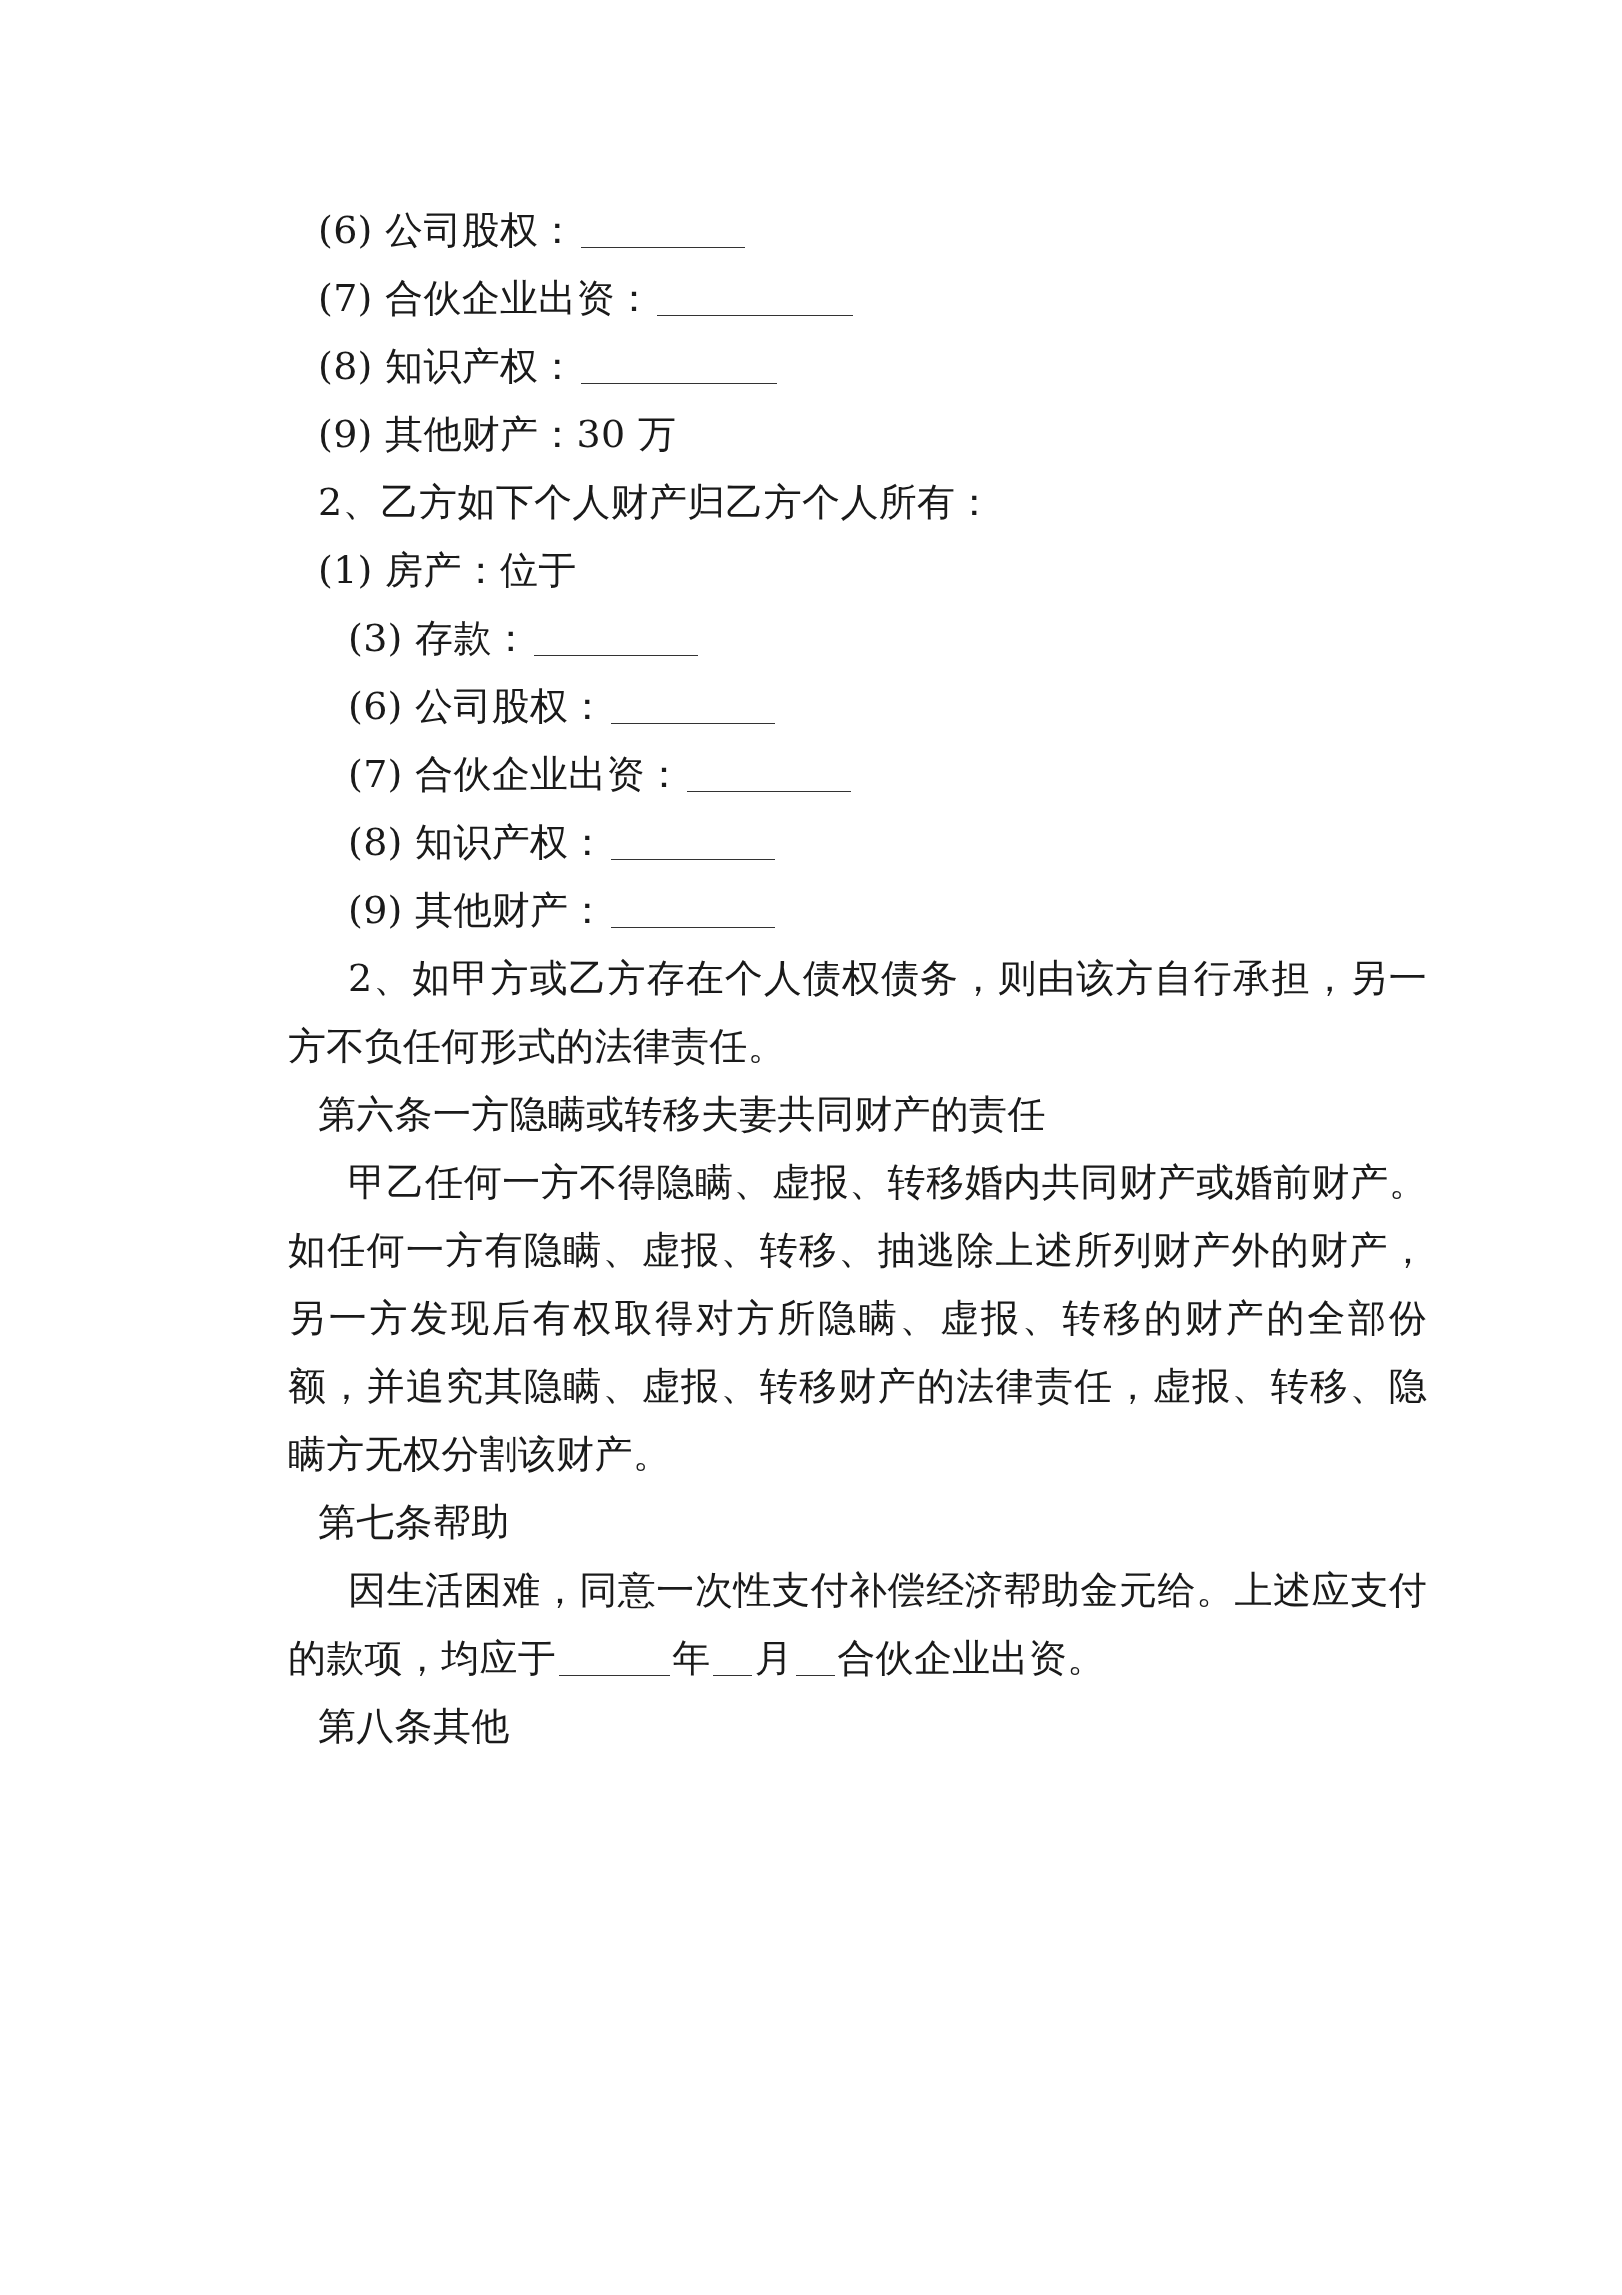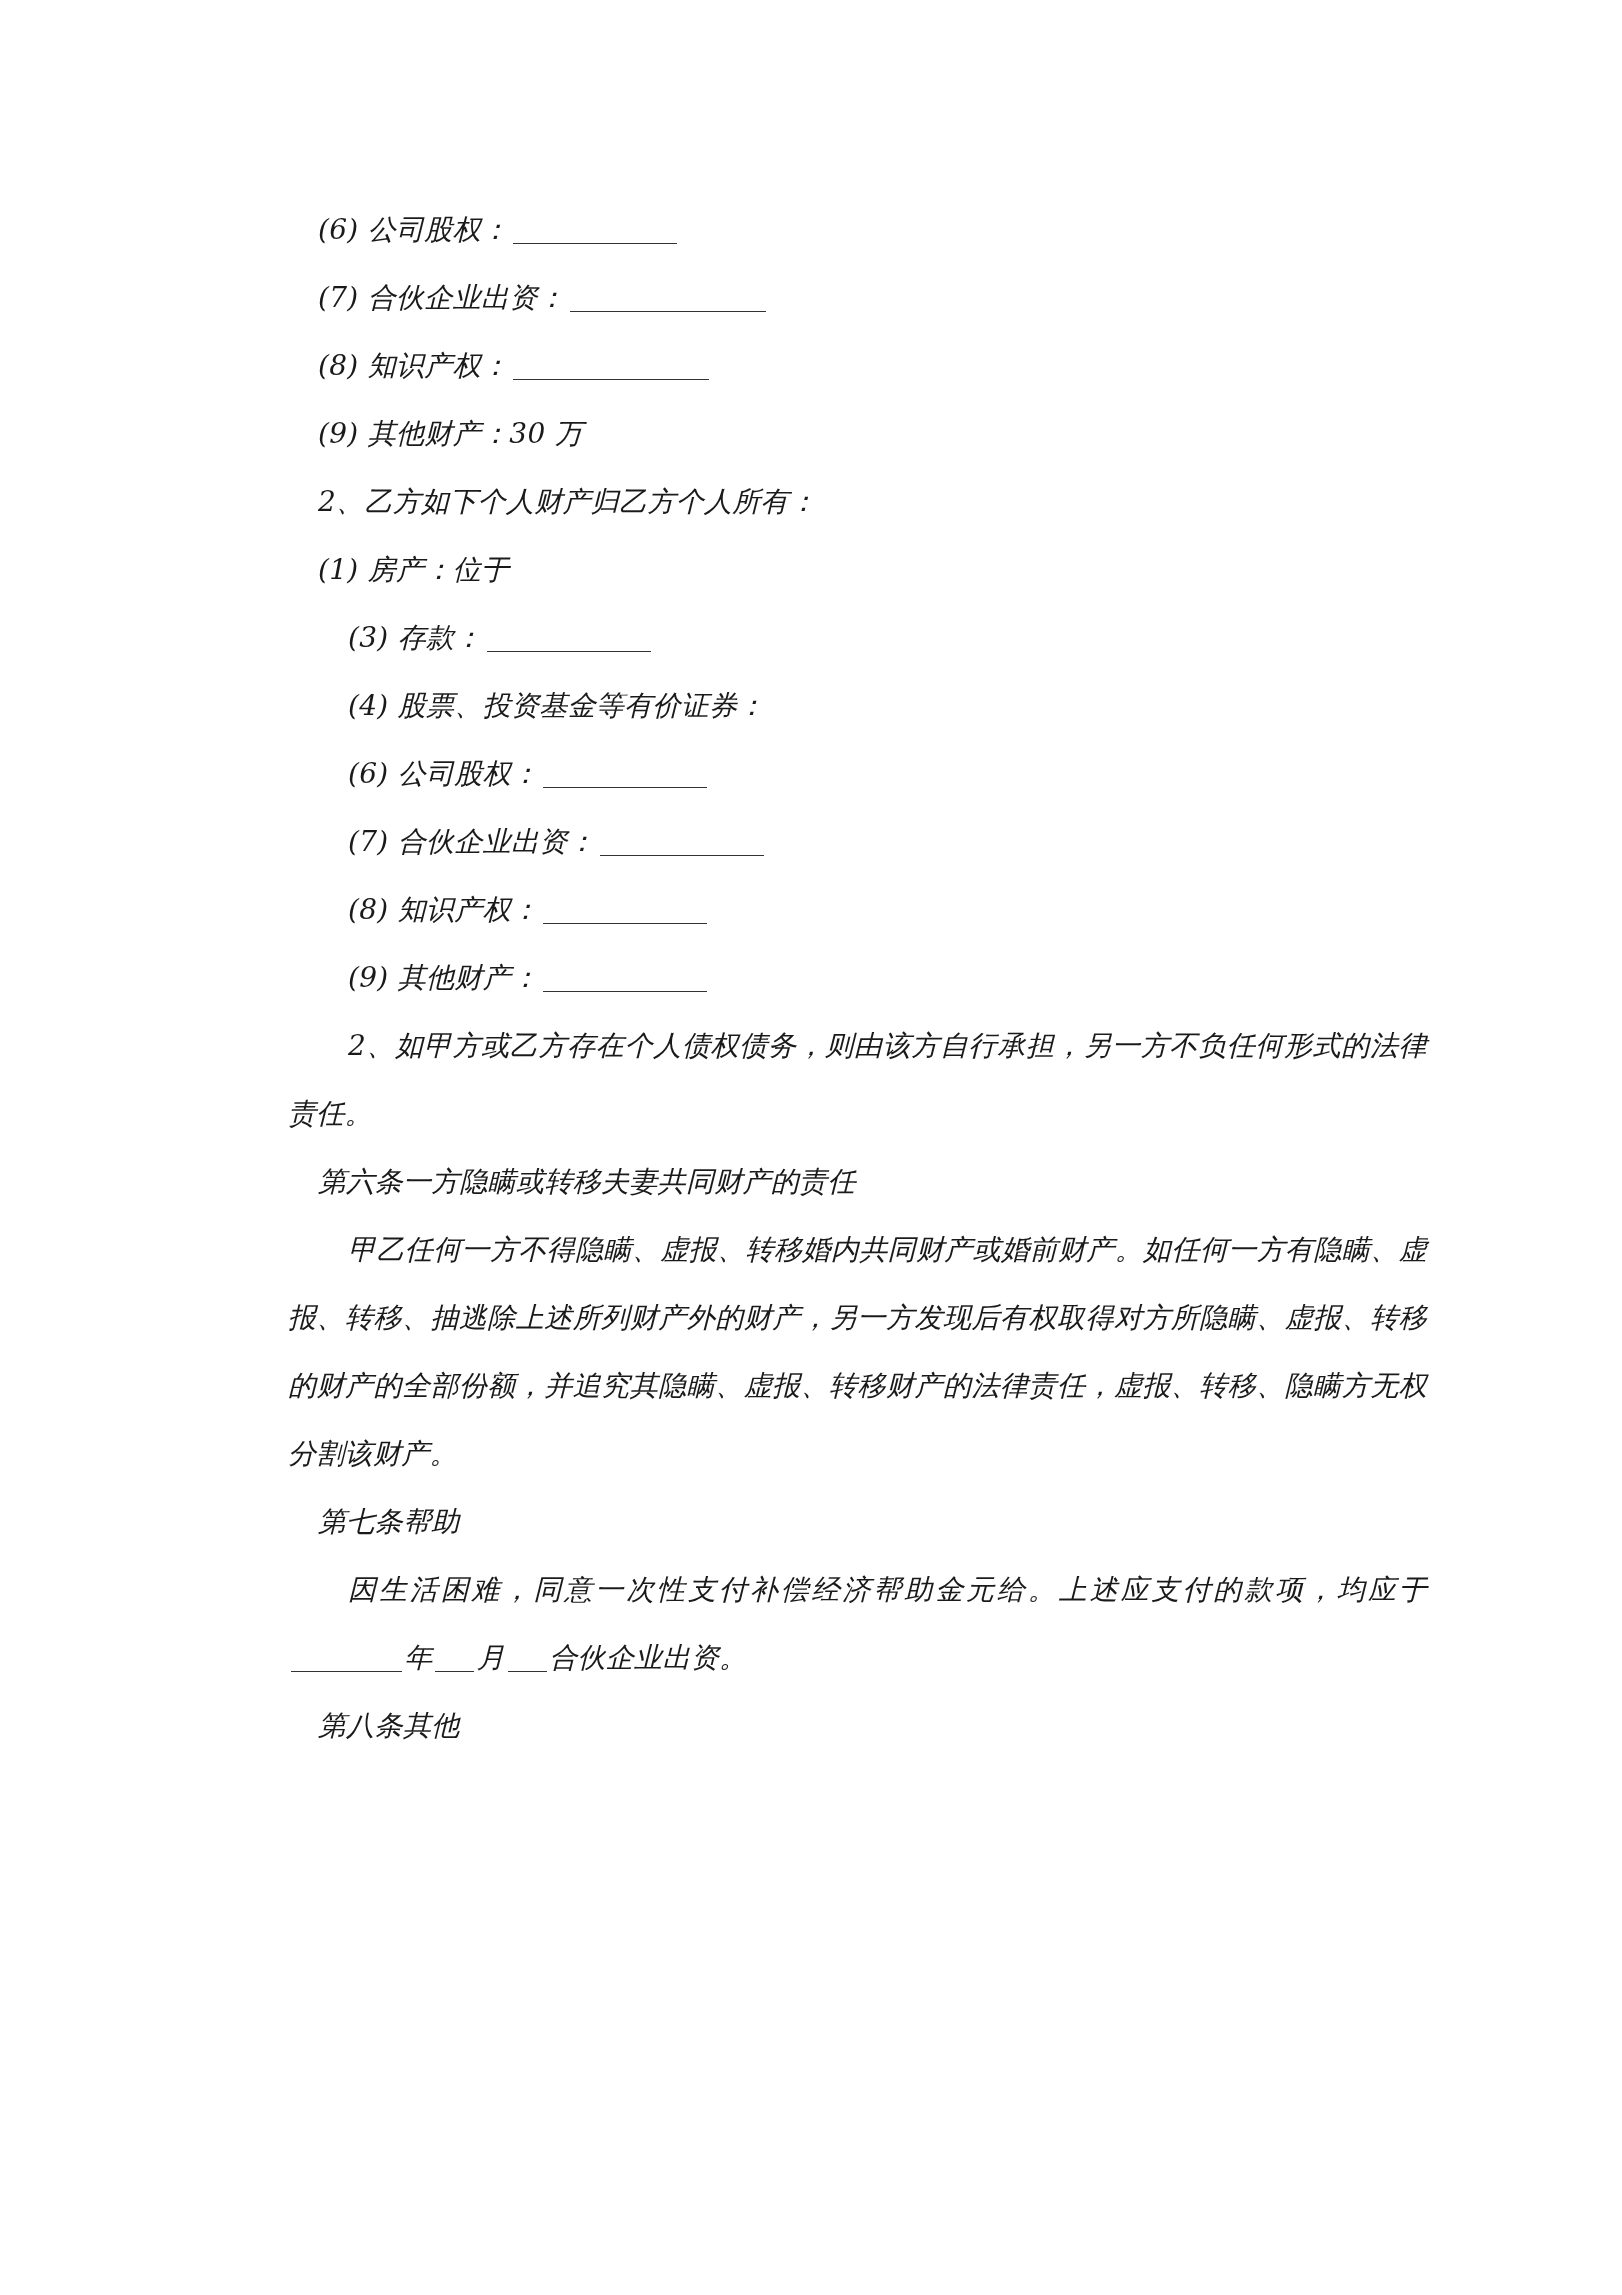--- a/index.html
+++ b/index.html
@@ -21,27 +21,26 @@
     height: 2295px;
     background: #ffffff;
     box-sizing: border-box;
     padding: 196px 196px 170px 288px;
   }
   .doc-body {
     width: 1139px;
   }
   p {
     margin: 0 0 0 0;
-    font-size: 28px;
+    font-size: 38px;
     line-height: 68px;
     letter-spacing: 0.3px;
     text-align: justify;
     text-justify: inter-ideograph;
     color: #1a1a1a;
-    font-style: italic;
   }
   .indent1 { text-indent: 30px; }
   .indent2 { text-indent: 60px; }
   .blank {
     display: inline-block;
     border-bottom: 1.3px solid #333;
     vertical-align: baseline;
     height: 33px;
     margin: 0 1.3px -5.2px 3.9px;
   }
@@ -76,21 +75,20 @@
 
     <p class="indent1"><span>(9) 其他财产：30 万</span></p>
 
     <p class="indent1"><span>2、乙方如下个人财产归乙方个人所有：</span></p>
 
     <p class="indent1"><span>(1) 房产：位于</span></p>
 
 
     <p class="indent2"><span>(3) 存款：</span><span class="blank b-md"></span></p>
 
-    <p class="indent2"><span>(4) 股票、投资基金等有价证券：</span></p>
 
 
     <p class="indent2"><span>(6) 公司股权：</span><span class="blank b-md"></span></p>
 
     <p class="indent2"><span>(7) 合伙企业出资：</span><span class="blank b-md"></span></p>
 
     <p class="indent2"><span>(8) 知识产权：</span><span class="blank b-md"></span></p>
 
     <p class="indent2"><span>(9) 其他财产：</span><span class="blank b-md"></span></p>
 

